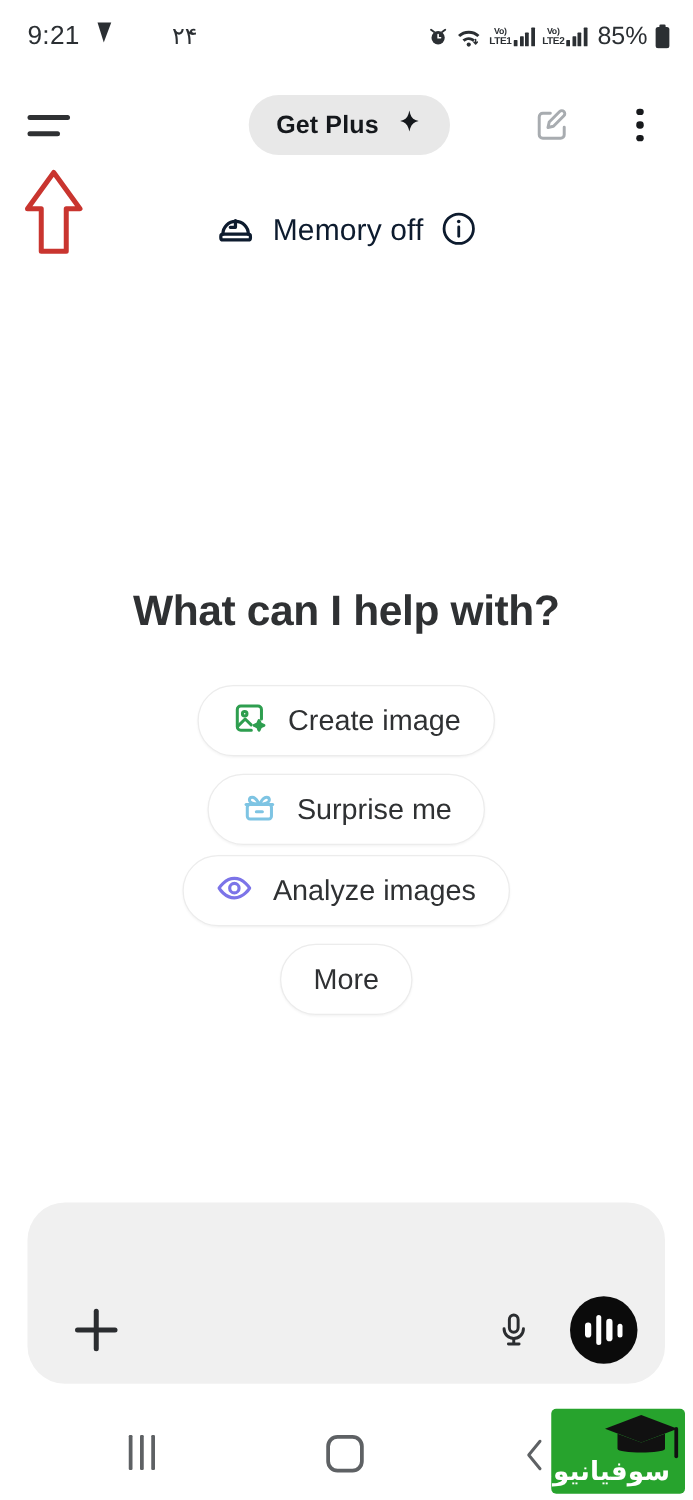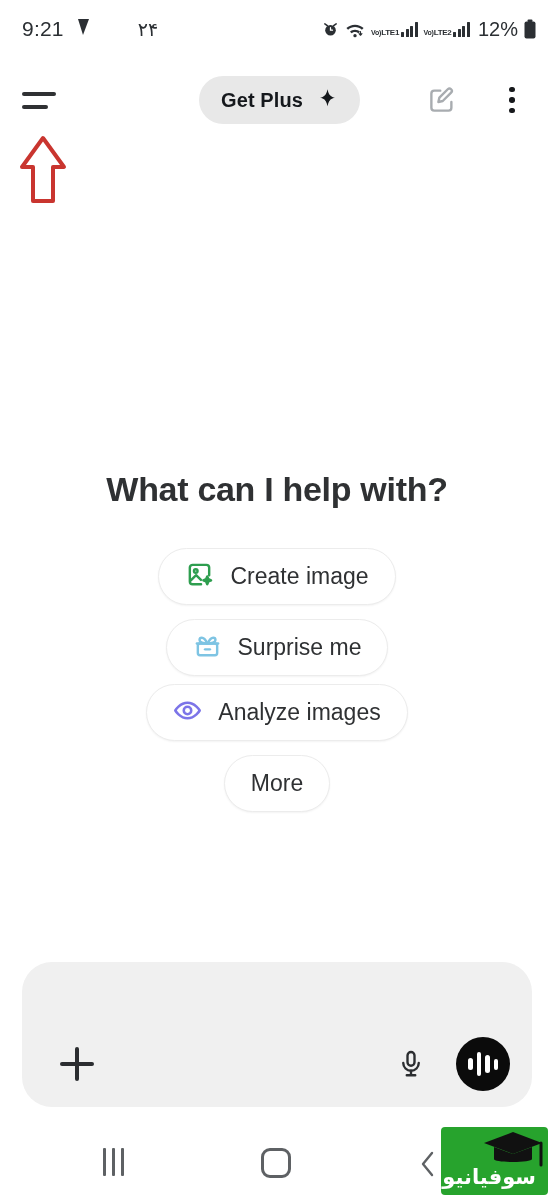--- a/index.html
+++ b/index.html
@@ -17,21 +17,21 @@
     display:flex; align-items:center; justify-content:space-between;
     padding:0 18px 0 22px;
   }
   .sb-left { display:flex; align-items:center; gap:12px; }
   .sb-time { font-size:21px; color:#2b2f33; letter-spacing:0.2px; font-family:"Liberation Sans", sans-serif; }
   .sb-navglyph { font-size:19px; color:#2b2f33; font-weight:700; display:inline-block; transform:rotate(0deg); }
   .sb-fa { font-size:19px; color:#2b2f33; font-family:"DejaVu Sans", sans-serif;margin-left:35px; }
   .sb-right { display:flex; align-items:center; gap:6px; }
   .sb-ico { display:flex; align-items:center; color:#2b2f33; }
   .volte { display:flex; align-items:flex-end; gap:2px; }
-  .volte-txt { display:flex; flex-direction:row; align-items:center; line-height:1; }
+  .volte-txt { display:flex; flex-direction:column; align-items:center; line-height:1; }
   .volte-txt .v1 { font-size:7px; font-weight:700; letter-spacing:-0.2px; }
   .volte-txt .v2 { font-size:8px; font-weight:700; letter-spacing:-0.3px; }
   .bars { display:flex; align-items:flex-end; gap:1.5px; height:15px; }
   .bars i { display:block; width:3px; background:#2b2f33; border-radius:0.5px; }
   .bars i:nth-child(1){height:5px;} .bars i:nth-child(2){height:8px;}
   .bars i:nth-child(3){height:11px;} .bars i:nth-child(4){height:15px;}
   .sb-batt-txt { font-size:20px; color:#2b2f33; margin-left:2px; }
 
   
   .appbar {
@@ -178,21 +178,21 @@
           <span class="v1">Vo)</span>
           <span class="v2">LTE2</span>
         </span>
         <span class="bars">
             <i></i>
             <i></i>
             <i></i>
             <i></i>
           </span>
       </span>
-      <span class="sb-batt-txt">12%</span>
+      <span class="sb-batt-txt">85%</span>
       <span class="sb-ico">
         <svg width="12" height="20" viewBox="0 0 12 20">
           <rect x="3.5" y="0.5" width="5" height="2.5" rx="1" fill="#2b2f33"></rect>
           <rect x="0.5" y="2.5" width="11" height="17" rx="2" fill="#2b2f33"></rect>
         </svg>
       </span>
     </div>
   </div>
 
   <div class="appbar">
@@ -226,20 +226,37 @@
         </span>
     </div>
   </div>
 
   <div class="red-arrow">
     <svg width="58" height="72" viewBox="0 0 58 72">
       <path d="M29 4 L50 33 L39 33 L39 67 L19 67 L19 33 L8 33 Z" fill="#ffffff" stroke="#c9352f" stroke-width="4" stroke-linejoin="round"></path>
     </svg>
   </div>
 
+  <div class="memrow">
+    <span>
+      <svg width="33" height="33" viewBox="0 0 24 24" fill="none" stroke="#0d1b2e" stroke-width="1.9" stroke-linecap="round" stroke-linejoin="round">
+        <path d="M4.6 15.5a7.4 7.4 0 1 1 14.8 0"></path>
+        <path d="M11.9 7.6v3.9H8.9"></path>
+        <rect x="3.4" y="15.5" width="17.2" height="3.4" rx="1.2"></rect>
+      </svg>
+    </span>
+    <span class="mem-label">Memory off</span>
+    <span>
+      <svg width="30" height="30" viewBox="0 0 24 24" fill="none" stroke="#0d1b2e" stroke-width="1.8">
+        <circle cx="12" cy="12" r="9.4"></circle>
+        <path d="M12 10.8v6" stroke-linecap="round"></path>
+        <circle cx="12" cy="7.4" r="1.15" fill="#0d1b2e" stroke="none"></circle>
+      </svg>
+    </span>
+  </div>
 
   <div class="center">
     <div class="headline">What can I help with?</div>
   </div>
 
   <div class="chips">
 
     <div class="chip-row">
       <div class="chip">
         <span>

